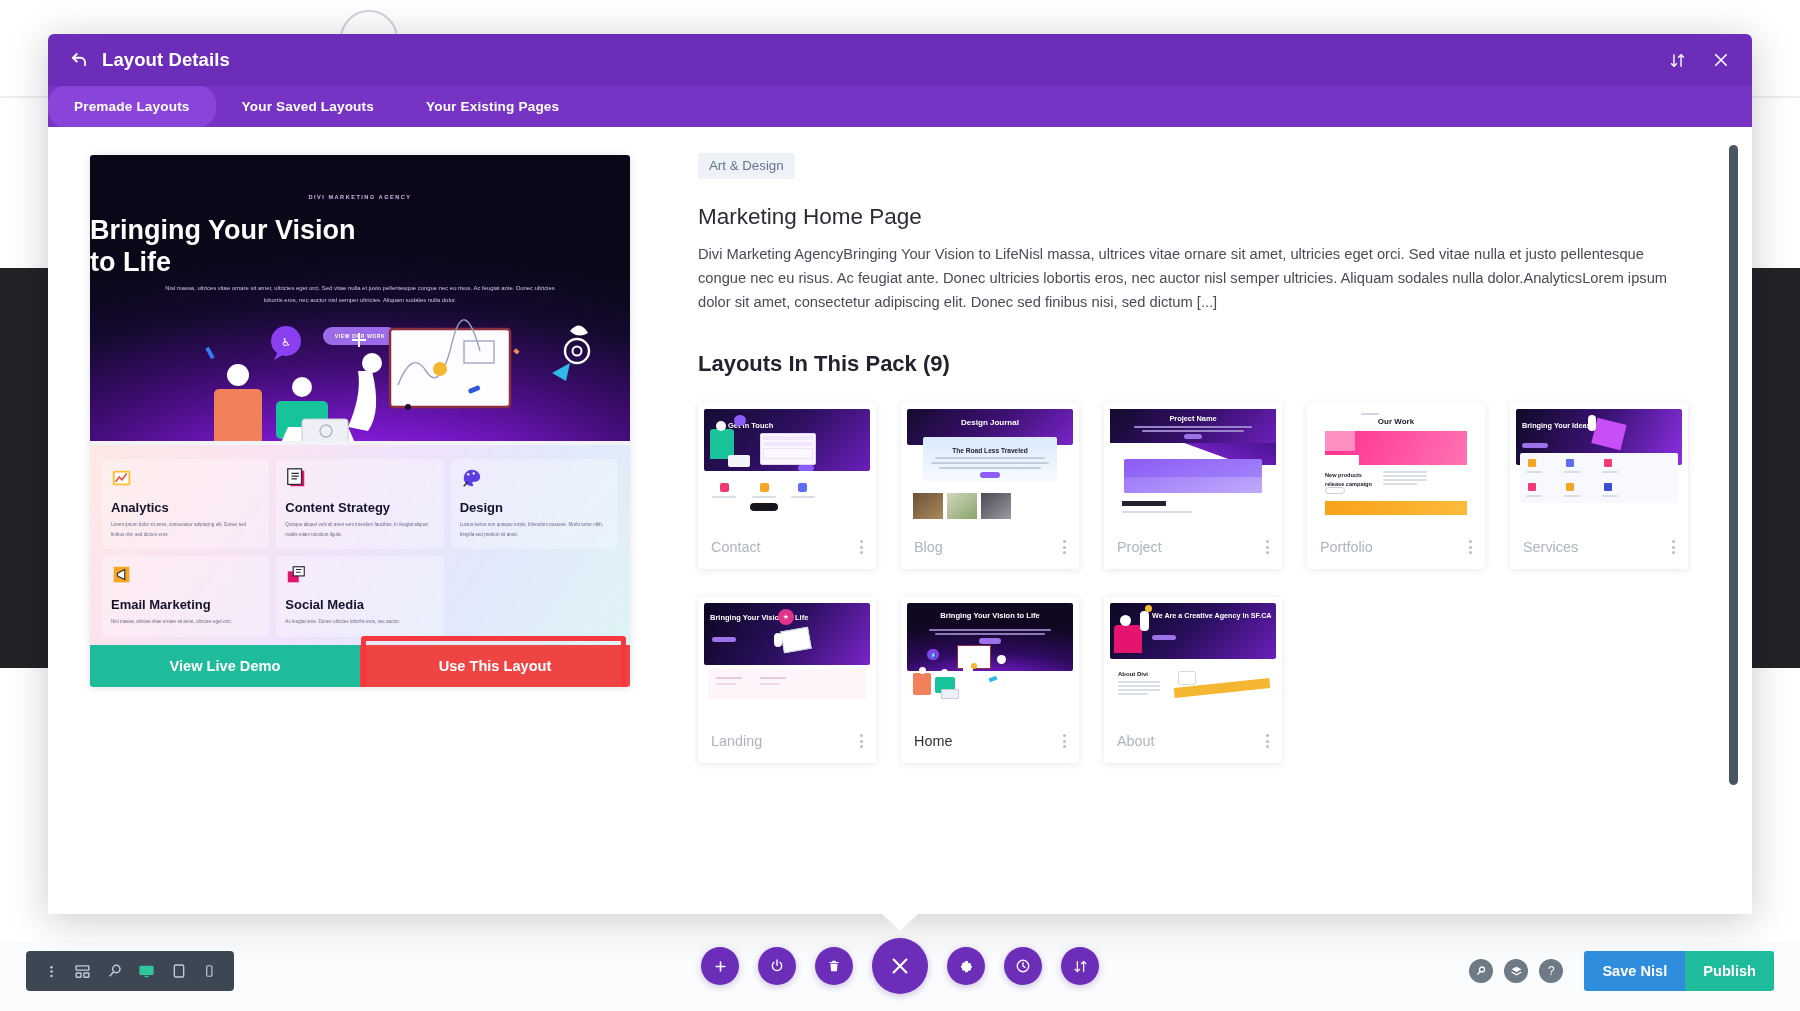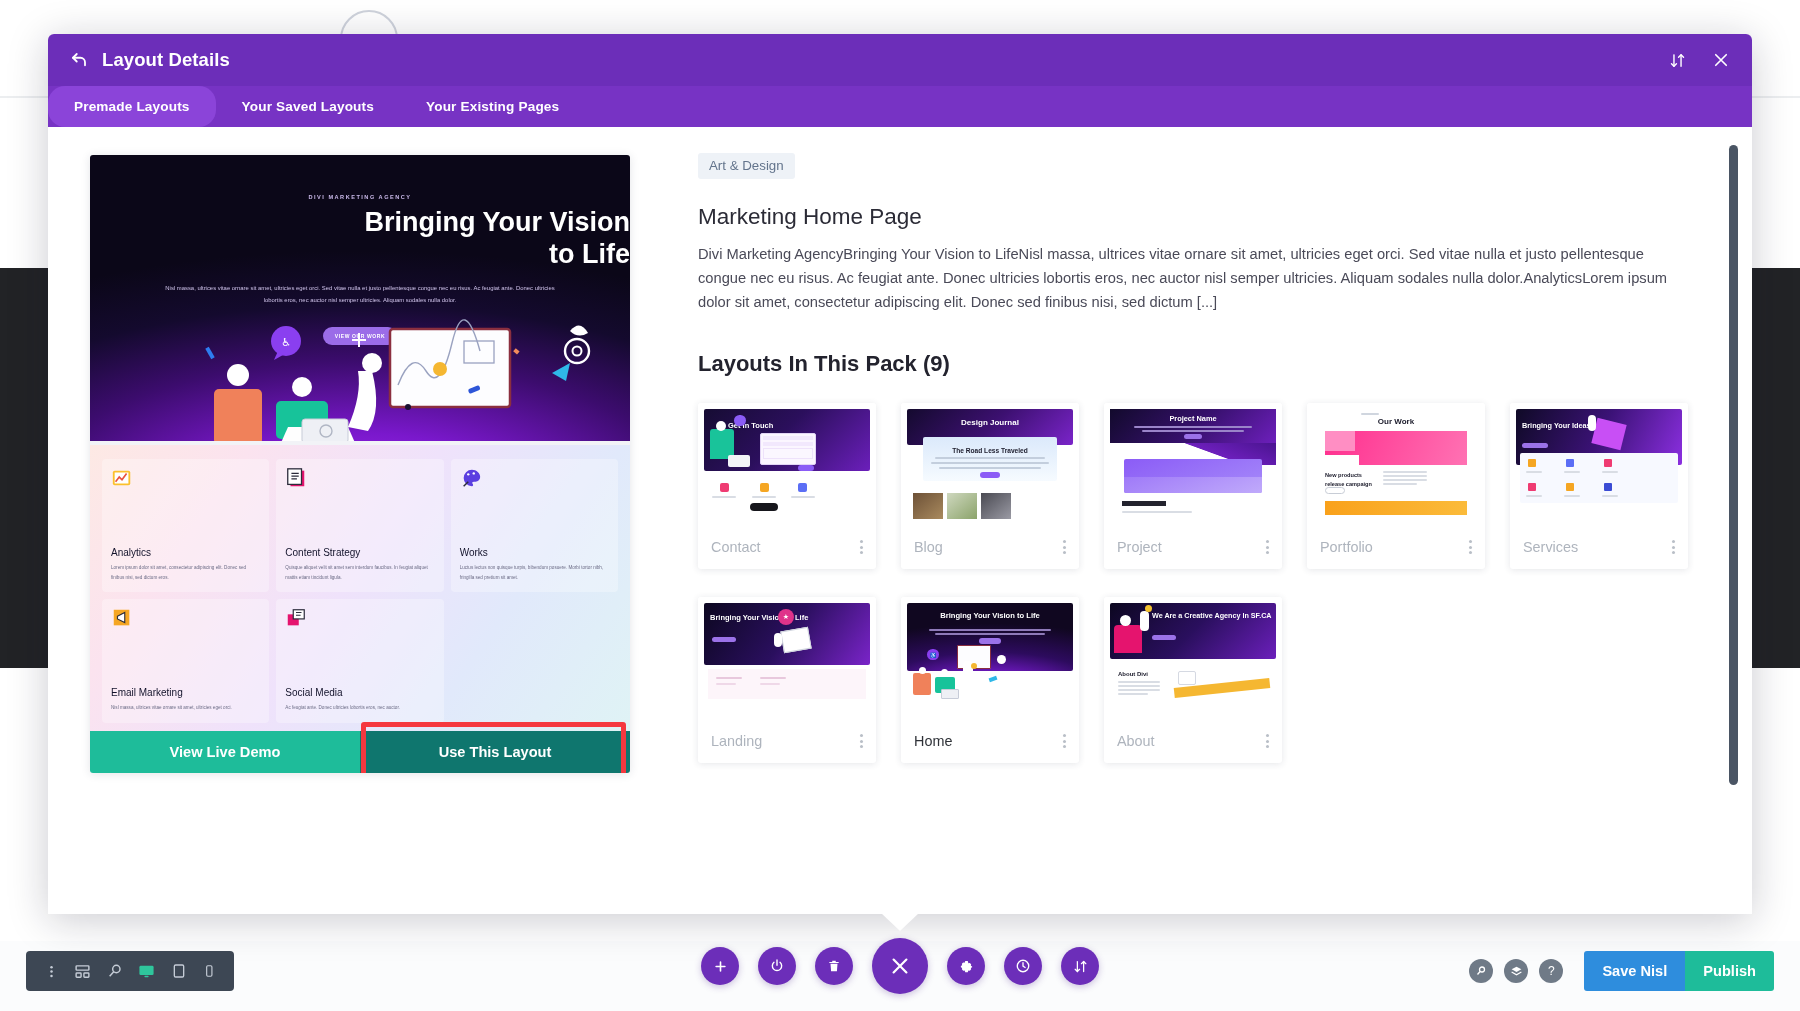--- a/index.html
+++ b/index.html
@@ -60,45 +60,45 @@
     width: 540px; background: #fff; border-radius: 3px;
     box-shadow: 0 1px 10px rgba(40,50,70,.13);
     overflow: hidden; position: relative;
   }
   .pv-hero {
     height: 290px; position: relative; overflow: hidden;
     background:
       radial-gradient(ellipse 110% 85% at 50% 118%, #a32ff0 0%, #7a18cc 26%, #3c0c6e 55%, #140a2e 78%, #0b0718 100%);
   }
   .pv-hero .eyebrow { position: absolute; left: 0; right: 0; top: 39px; text-align: center; color: #c9b8e8; font-size: 5.6px; letter-spacing: 1.5px; font-weight: 700; }
-  .pv-hero h1 { position: absolute; left: 0; right: 0; top: 52px; text-align: right; color: #fff; font-size: 27px; font-weight: 700; line-height: 1.18; }
+  .pv-hero h1 { position: absolute; left: 0; right: 0; top: 60px; text-align: left; color: #fff; font-size: 27px; font-weight: 700; line-height: 1.18; }
   .pv-hero .lede { position: absolute; left: 75px; right: 75px; top: 128px; text-align: center; color: #cfc3ea; font-size: 5.9px; line-height: 1.95; }
   .pv-hero .cta {
     position: absolute; left: 50%; margin-left: -37px; top: 172px; width: 74px; height: 18px;
     border-radius: 9px; background: #9b6ce8; color: #fff; font-size: 5px; letter-spacing: .6px;
     display: flex; align-items: center; justify-content: center; font-weight: 700;
   }
   .pv-illo { position: absolute; left: 0; right: 0; bottom: 0; height: 130px; }
 
   .pv-features {
     padding: 14px 12px 8px; display: grid; grid-template-columns: repeat(3,1fr); gap: 7px;
     background: linear-gradient(125deg,#fde9e4 0%,#fbe3ef 22%,#efe2fb 48%,#e1e9fb 72%,#dff3f5 100%);
   }
   .feat { background: rgba(255,255,255,.30); border-radius: 4px; padding: 8px 9px 10px; }
   .feat-icon { width: 22px; height: 22px; margin-bottom: 7px; }
-  .feat-title { font-size: 10px; font-weight: 400; color: #13132b; margin-bottom: 5px; margin-top: 47px; }
+  .feat-title { font-size: 13px; font-weight: 700; color: #13132b; margin-bottom: 5px; }
   .feat-body { font-size: 4.6px; line-height: 2.1; color: #6c6c86; }
 
   .pv-actions { display: flex; height: 42px; position: relative; }
   .btn-demo {
     flex: 1; background: #1ebc9a; color: #fff; font-size: 14.6px; font-weight: 700;
     display: flex; align-items: center; justify-content: center; cursor: pointer;
   }
   .btn-use {
-    flex: 1; background: #0f766e; color: #fff; font-size: 14.6px; font-weight: 700;
+    flex: 1; background: #ef4444; color: #fff; font-size: 14.6px; font-weight: 700;
     display: flex; align-items: center; justify-content: center; cursor: pointer;
   }
   .use-highlight {
     position: absolute; left: 271px; top: -9px; width: 265px; height: 56px;
     border: 5px solid #f5383f; border-radius: 3px; pointer-events: none;
   }
 
   
   .right-col { flex: 1; padding: 26px 64px 0 40px; overflow: hidden; }
   .cat-badge {
@@ -272,21 +272,21 @@
               <div class="feat-title">Content Strategy</div>
               <div class="feat-body">Quisque aliquet velit sit amet sem interdum faucibus. In feugiat aliquet mattis etiam tincidunt ligula.</div>
             </div>
             <div class="feat">
               <svg class="feat-icon" viewBox="0 0 24 24">
                   <path d="M13 3a9 9 0 1 0 0 18c1.6 0 1.6-2 .6-3s.4-2 1.4-2h2a5 5 0 0 0 5-5c0-4.4-4-8-9-8z" fill="#5b3fe0"></path>
                   <circle cx="9" cy="8" r="1.3" fill="#fff"></circle>
                   <circle cx="15" cy="7" r="1.3" fill="#fff"></circle>
                   <path d="M4 21l5-5" stroke="#2b2b3a" stroke-width="1.6"></path>
                 </svg>
-              <div class="feat-title">Works</div>
+              <div class="feat-title">Design</div>
               <div class="feat-body">Luctus lectus non quisque turpis, bibendum posuere. Morbi tortor nibh, fringilla sed pretium sit amet.</div>
             </div>
             <div class="feat">
               <svg class="feat-icon" viewBox="0 0 24 24">
                   <rect x="3" y="3" width="17" height="17" fill="#f5a623"></rect>
                   <path d="M7 10l8-4v11l-8-4z" fill="#fff" stroke="#2b2b3a" stroke-width="1.2"></path>
                 </svg>
               <div class="feat-title">Email Marketing</div>
               <div class="feat-body">Nisl massa, ultrices vitae ornare sit amet, ultricies eget orci.</div>
             </div>

